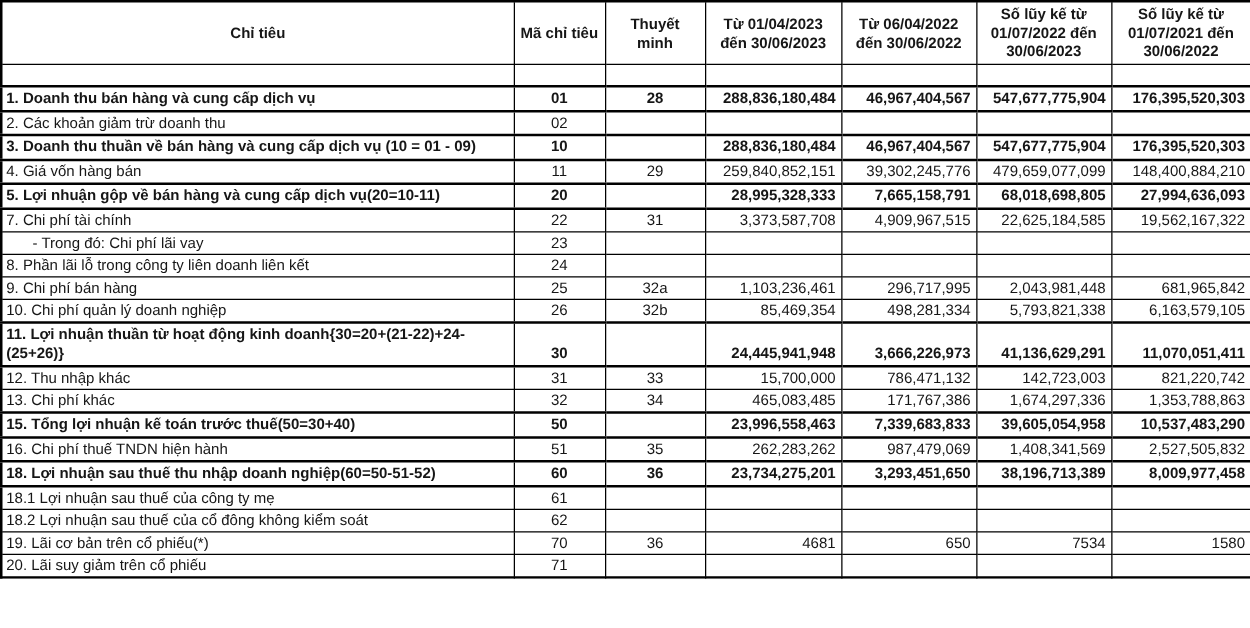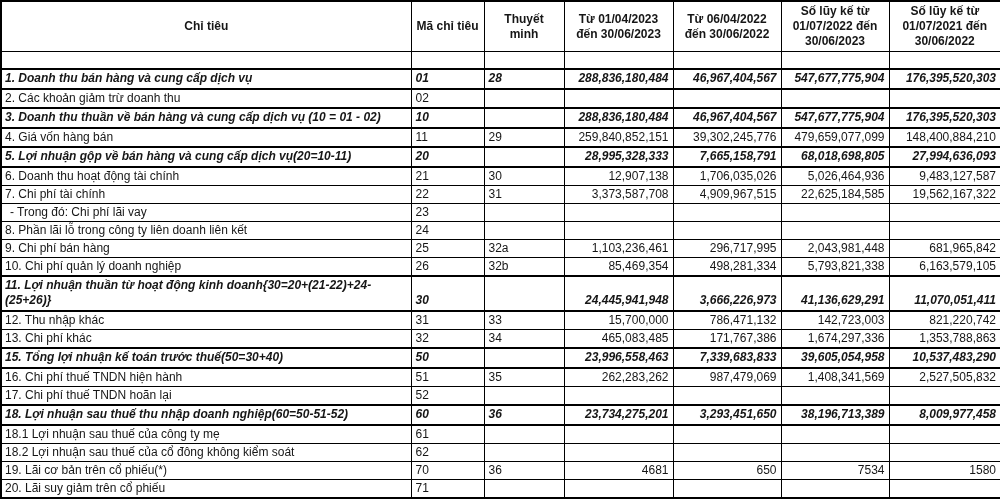--- a/index.html
+++ b/index.html
@@ -38,31 +38,31 @@
     padding: 0;
     border-top: 1px solid #000;
     border-bottom: none;
   }
   tbody tr { height: 17px; }
   tbody tr.bold { height: 20px; }
   tbody tr.bold td {
     font-weight: bold;
     border-top: 2px solid #000;
     border-bottom: 2px solid #000;
-    font-style: italic;
   }
   tbody tr.tall { height: 34px; }
   tbody tr.tall td { vertical-align: bottom; padding-bottom: 2px; }
   td.col-label {
     text-align: left;
     white-space: pre;
     padding-left: 3px;
   }
-  tr.indent td.col-label { padding-left: 8px; }
+  tr.indent td.col-label { padding-left: 24px; }
   td.col-code, td.col-note {
+    text-align: center;
     white-space: nowrap;
   }
   td.col-num {
     text-align: right;
     white-space: nowrap;
     padding-right: 4px;
   }
 </style>
 </head>
 <body>
@@ -117,21 +117,21 @@
       <tr>
         <td class="col-label">2. Các khoản giảm trừ doanh thu</td>
         <td class="col-code">02</td>
         <td class="col-note"></td>
         <td class="col-num"></td>
         <td class="col-num"></td>
         <td class="col-num"></td>
         <td class="col-num"></td>
       </tr>
       <tr class="bold">
-        <td class="col-label">3. Doanh thu thuần về bán hàng và cung cấp dịch vụ (10 = 01 - 02)</td>
+        <td class="col-label">3. Doanh thu thuần về bán hàng và cung cấp dịch vụ (10 = 01 - 09)</td>
         <td class="col-code">10</td>
         <td class="col-note"></td>
         <td class="col-num">288,836,180,484</td>
         <td class="col-num">46,967,404,567</td>
         <td class="col-num">547,677,775,904</td>
         <td class="col-num">176,395,520,303</td>
       </tr>
       <tr>
         <td class="col-label">4. Giá vốn hàng bán</td>
         <td class="col-code">11</td>
@@ -144,29 +144,20 @@
       <tr class="bold">
         <td class="col-label">5. Lợi nhuận gộp về bán hàng và cung cấp dịch vụ(20=10-11)</td>
         <td class="col-code">20</td>
         <td class="col-note"></td>
         <td class="col-num">28,995,328,333</td>
         <td class="col-num">7,665,158,791</td>
         <td class="col-num">68,018,698,805</td>
         <td class="col-num">27,994,636,093</td>
       </tr>
       <tr>
-        <td class="col-label">6. Doanh thu hoạt động tài chính</td>
-        <td class="col-code">21</td>
-        <td class="col-note">30</td>
-        <td class="col-num">12,907,138</td>
-        <td class="col-num">1,706,035,026</td>
-        <td class="col-num">5,026,464,936</td>
-        <td class="col-num">9,483,127,587</td>
-      </tr>
-      <tr>
         <td class="col-label">7. Chi phí tài chính</td>
         <td class="col-code">22</td>
         <td class="col-note">31</td>
         <td class="col-num">3,373,587,708</td>
         <td class="col-num">4,909,967,515</td>
         <td class="col-num">22,625,184,585</td>
         <td class="col-num">19,562,167,322</td>
       </tr>
       <tr class="indent">
         <td class="col-label">- Trong đó: Chi phí lãi vay</td>
@@ -243,29 +234,20 @@
       </tr>
       <tr>
         <td class="col-label">16. Chi phí thuế TNDN hiện hành</td>
         <td class="col-code">51</td>
         <td class="col-note">35</td>
         <td class="col-num">262,283,262</td>
         <td class="col-num">987,479,069</td>
         <td class="col-num">1,408,341,569</td>
         <td class="col-num">2,527,505,832</td>
       </tr>
-      <tr>
-        <td class="col-label">17. Chi phí thuế TNDN hoãn lại</td>
-        <td class="col-code">52</td>
-        <td class="col-note"></td>
-        <td class="col-num"></td>
-        <td class="col-num"></td>
-        <td class="col-num"></td>
-        <td class="col-num"></td>
-      </tr>
       <tr class="bold">
         <td class="col-label">18. Lợi nhuận sau thuế thu nhập doanh nghiệp(60=50-51-52)</td>
         <td class="col-code">60</td>
         <td class="col-note">36</td>
         <td class="col-num">23,734,275,201</td>
         <td class="col-num">3,293,451,650</td>
         <td class="col-num">38,196,713,389</td>
         <td class="col-num">8,009,977,458</td>
       </tr>
       <tr>

